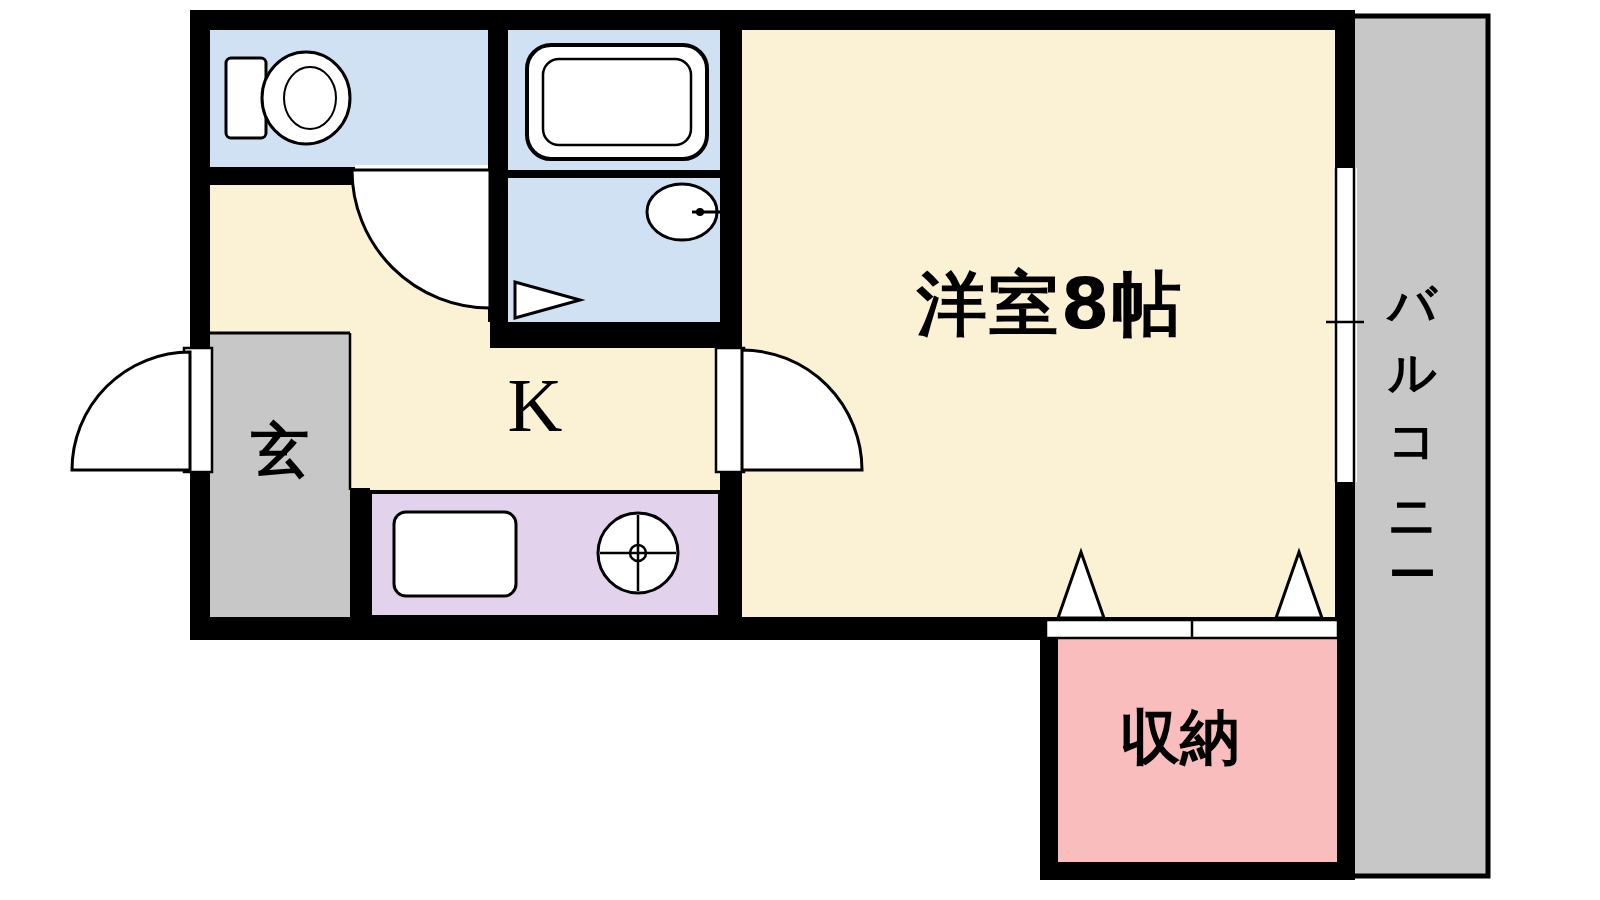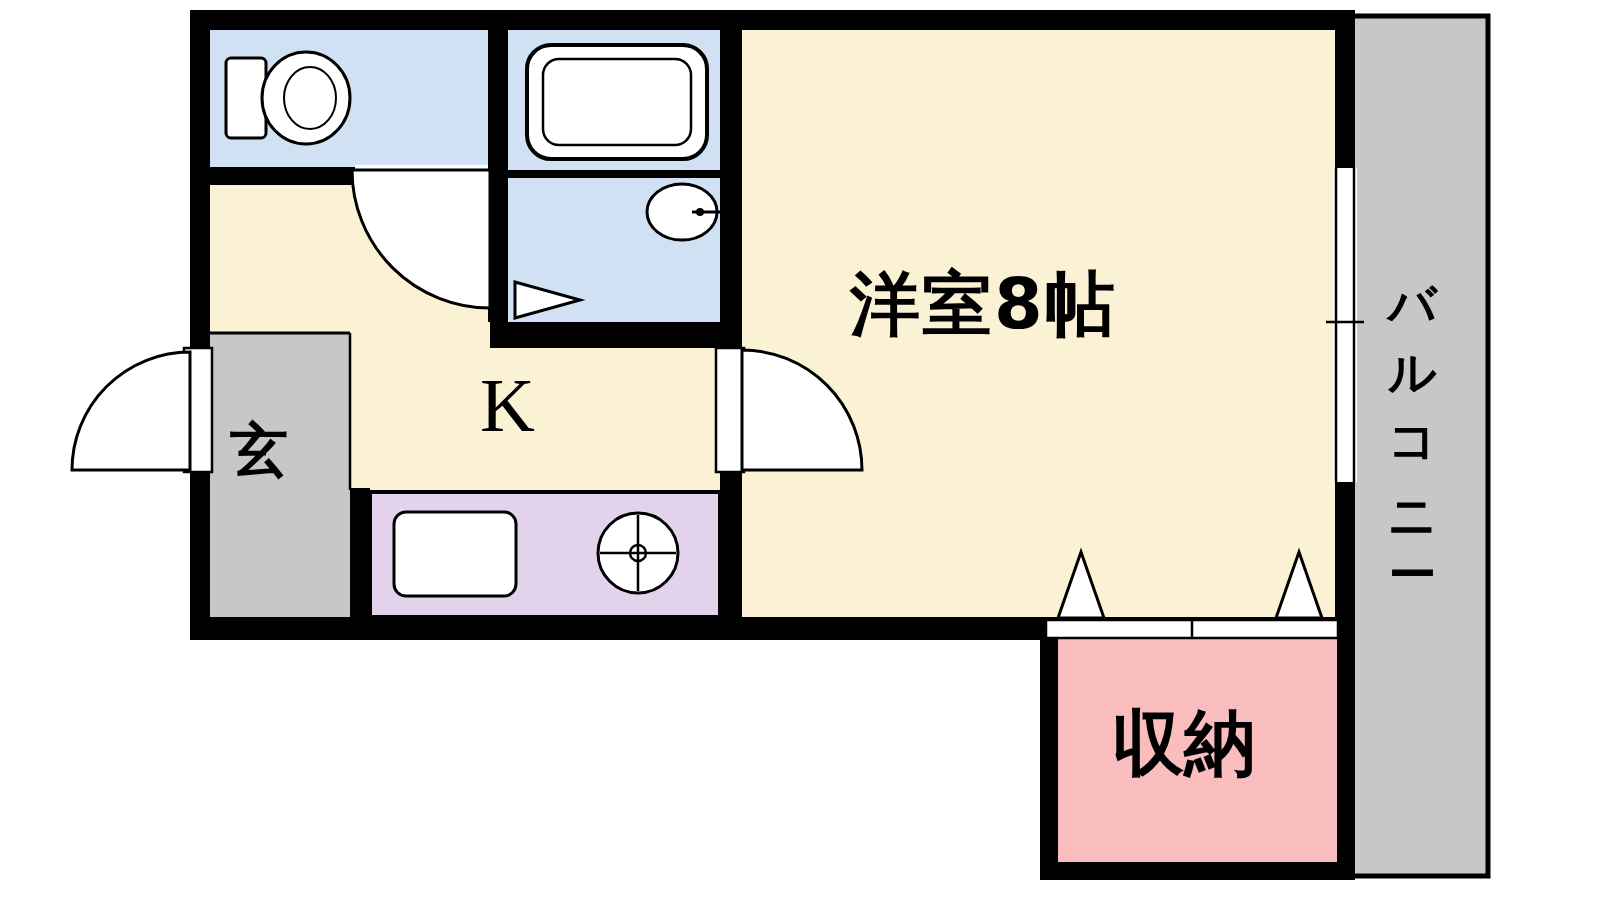--- a/index.html
+++ b/index.html
@@ -8,31 +8,31 @@
     width: 1600px;
     height: 900px;
     background: #ffffff;
     overflow: hidden;
     font-family: "DejaVu Sans", "Liberation Sans", sans-serif;
   }
   #plan-svg { position: absolute; left: 0; top: 0; }
   .label {
     position: absolute;
     color: #000;
-    text-align: left;
+    text-align: center;
     line-height: 1.05;
     white-space: nowrap;
     font-weight: 700;
     font-family: "DejaVu Sans", "Liberation Sans", sans-serif;
   }
   #label-western { left: 850px; top: 268px; width: 400px; font-size: 70px; letter-spacing: 2px; }
   #label-kitchen { left: 480px; top: 366px; width: 110px; font-size: 76px; font-weight: 400;
                    font-family: "Liberation Serif", "DejaVu Serif", serif; }
   #label-entrance { left: 230px; top: 420px; width: 100px; font-size: 58px; }
-  #label-storage { left: 1112px; top: 706px; width: 212px; font-size: 72px; }
+  #label-storage { left: 1074px; top: 706px; width: 212px; font-size: 60px; }
   #label-balcony { left: 1388px; top: 250px; font-size: 48px; letter-spacing: 20px;
                    writing-mode: vertical-rl; text-orientation: mixed; }
 </style>
 </head>
 <body>
 
 <div id="stage">
 
   <svg id="plan-svg" width="1600" height="900" viewBox="0 0 1600 900">
 

